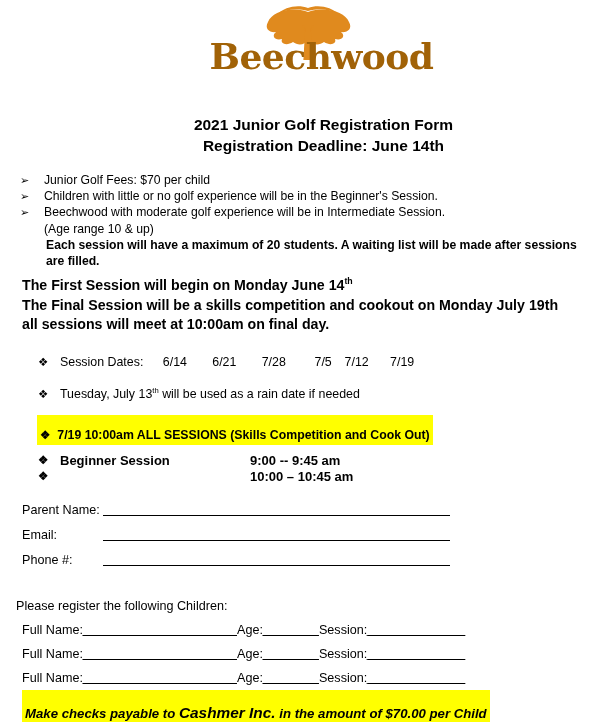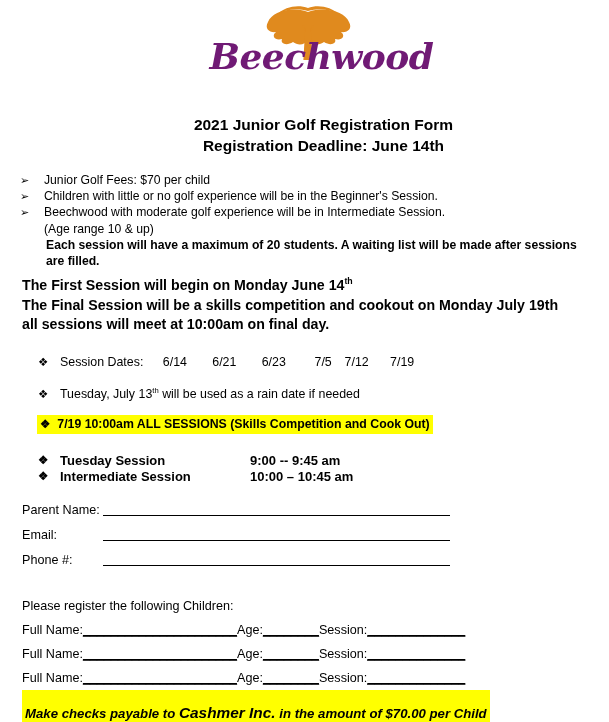--- a/index.html
+++ b/index.html
@@ -37,25 +37,24 @@
     width: 100px;
     height: 58px;
   }
   .brand-script {
     position: absolute;
     left: 0;
     top: 36px;
     width: 190px;
     text-align: center;
     font-family: "DejaVu Serif", serif;
-    font-style: italic;
     font-weight: 700;
     font-size: 36px;
     line-height: 36px;
-    color: #701a75;
+    color: #a16207;
     letter-spacing: -0.5px;
   }
   .brand-sub {
     position: absolute;
     left: 0;
     top: 72px;
     width: 190px;
     text-align: center;
     font-family: "DejaVu Serif", serif;
     font-size: 10px;
@@ -147,21 +146,21 @@
   #rain-row { left: 38px; top: 386px; }
 
   .highlight-row {
     position: absolute;
     left: 37px;
     top: 415px;
     background: #ffff00;
     font-size: 12.3px;
     font-weight: 700;
     line-height: 17px;
-    padding: 1px 3px 1px 3px;
+    padding: 12px 3px 1px 3px;
     white-space: nowrap;
   }
   .highlight-row .dmark {
     font-size: 11.5px;
     margin-right: 7px;
   }
 
   .session-row {
     position: absolute;
     left: 38px;
@@ -206,38 +205,39 @@
     position: absolute;
     left: 81px;
     top: 13px;
     width: 347px;
     border-bottom: 1.3px solid #000;
   }
 
   
   .children-head {
     position: absolute;
-    left: 22px;
+    left: 16px;
     top: 599px;
     font-size: 12.6px;
   }
   .child-row {
     position: absolute;
     left: 22px;
     font-size: 12.6px;
     line-height: 16px;
     white-space: pre;
     width: 470px;
   }
   #child-row-1 { top: 622px; }
   #child-row-2 { top: 646px; }
   #child-row-3 { top: 670px; }
   .blank {
     text-decoration: underline;
     text-decoration-thickness: 1.2px;
+    font-style: italic;
   }
 
   
   .footer-note {
     position: absolute;
     left: 22px;
     top: 690px;
     background: #ffff00;
     font-size: 13.2px;
     font-weight: 700;
@@ -295,43 +295,42 @@
   <div><span>The First Session will begin on Monday June 14</span><sup>th</sup></div>
   <div>The Final Session will be a skills competition and cookout on Monday July 19th</div>
   <div>all sessions will meet at 10:00am on final day.</div>
 </div>
 
 <div class="diamond-row" id="dates-row">
   <span class="dmark">❖</span>
   <span class="label">Session Dates:</span>
   <span class="date-item" style="width:46px;margin-left:16px;">6/14</span>
   <span class="date-item" style="width:46px;">6/21</span>
-  <span class="date-item" style="width:40px;">6/23</span>
+  <span class="date-item" style="width:40px;">7/28</span>
   <span class="date-item" style="width:36px;text-align:center;">7/5</span>
   <span class="date-item" style="width:42px;">7/12</span>
   <span class="date-item">7/19</span>
 </div>
 
 <div class="diamond-row" id="rain-row">
   <span class="dmark">❖</span>
   <span>Tuesday, July 13</span><sup>th</sup><span> will be used as a rain date if needed</span>
 </div>
 
 <div class="highlight-row">
   <span class="dmark">❖</span><span>7/19 10:00am ALL SESSIONS (Skills Competition and Cook Out)</span>
 </div>
 
 <div class="session-row" id="beginner-row">
   <span class="dmark">❖</span>
-  <span>Tuesday Session</span>
+  <span>Beginner Session</span>
   <span class="session-time">9:00 -- 9:45 am</span>
 </div>
 <div class="session-row" id="intermediate-row">
   <span class="dmark">❖</span>
-  <span>Intermediate Session</span>
   <span class="session-time">10:00 – 10:45 am</span>
 </div>
 
 <div class="field-row" id="parent-row">
   <span class="field-label">Parent Name:</span>
   <span class="field-rule"></span>
 </div>
 <div class="field-row" id="email-row">
   <span class="field-label">Email:</span>
   <span class="field-rule"></span>

